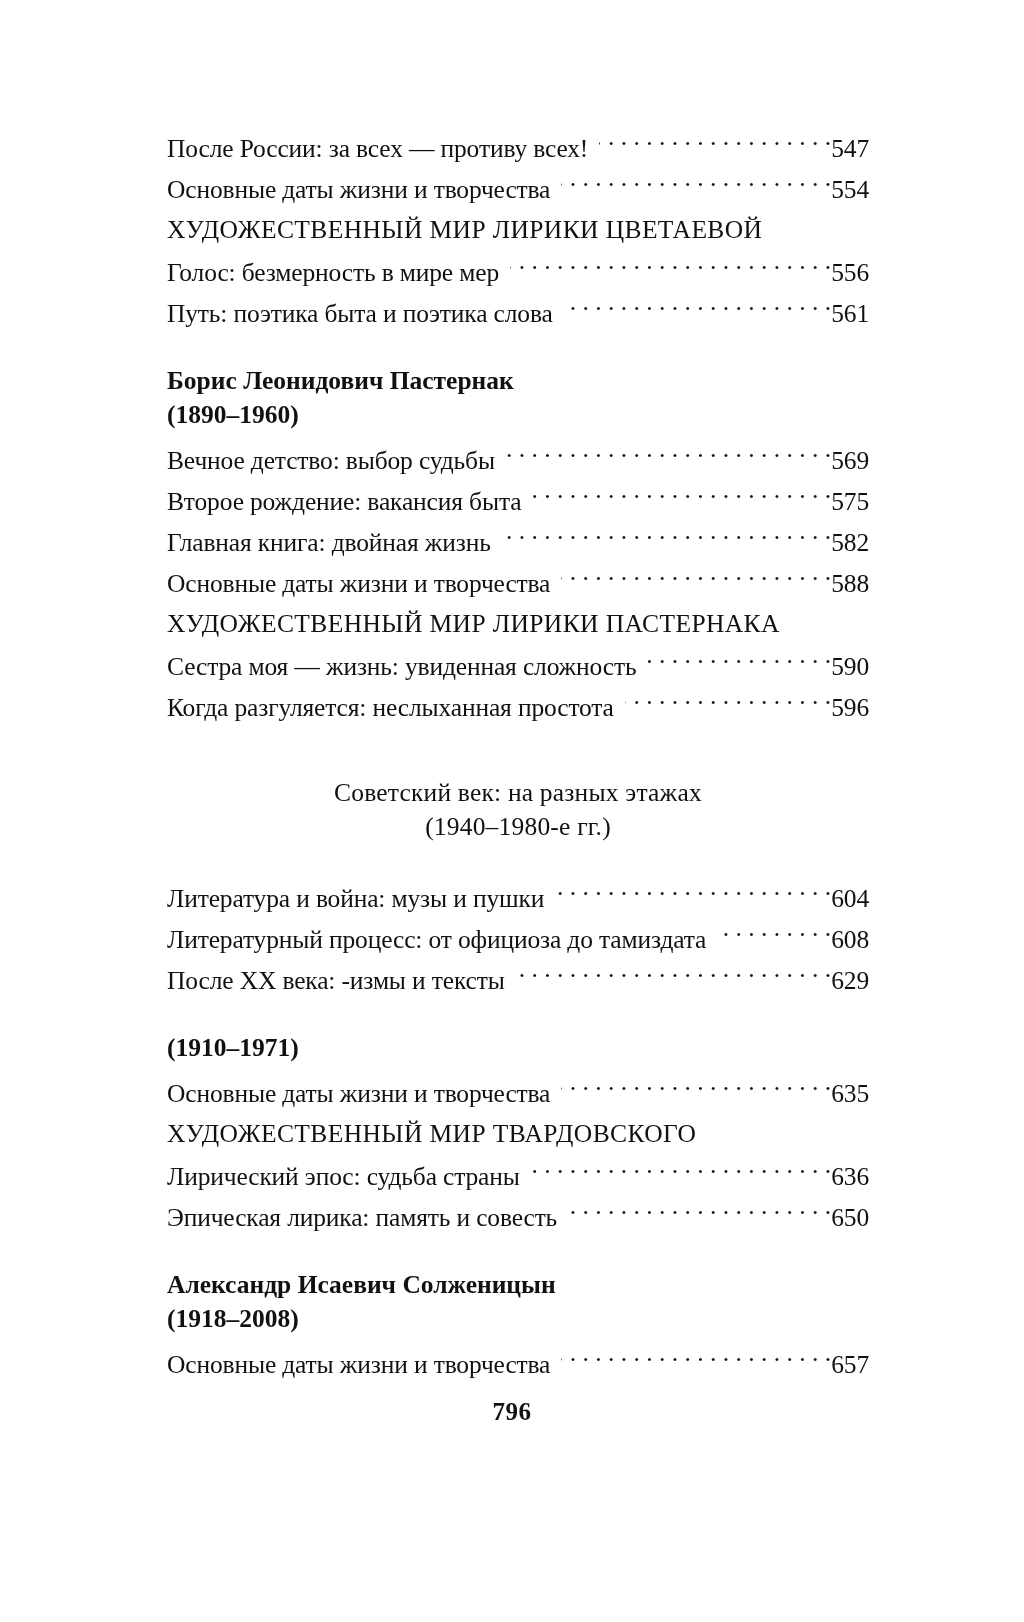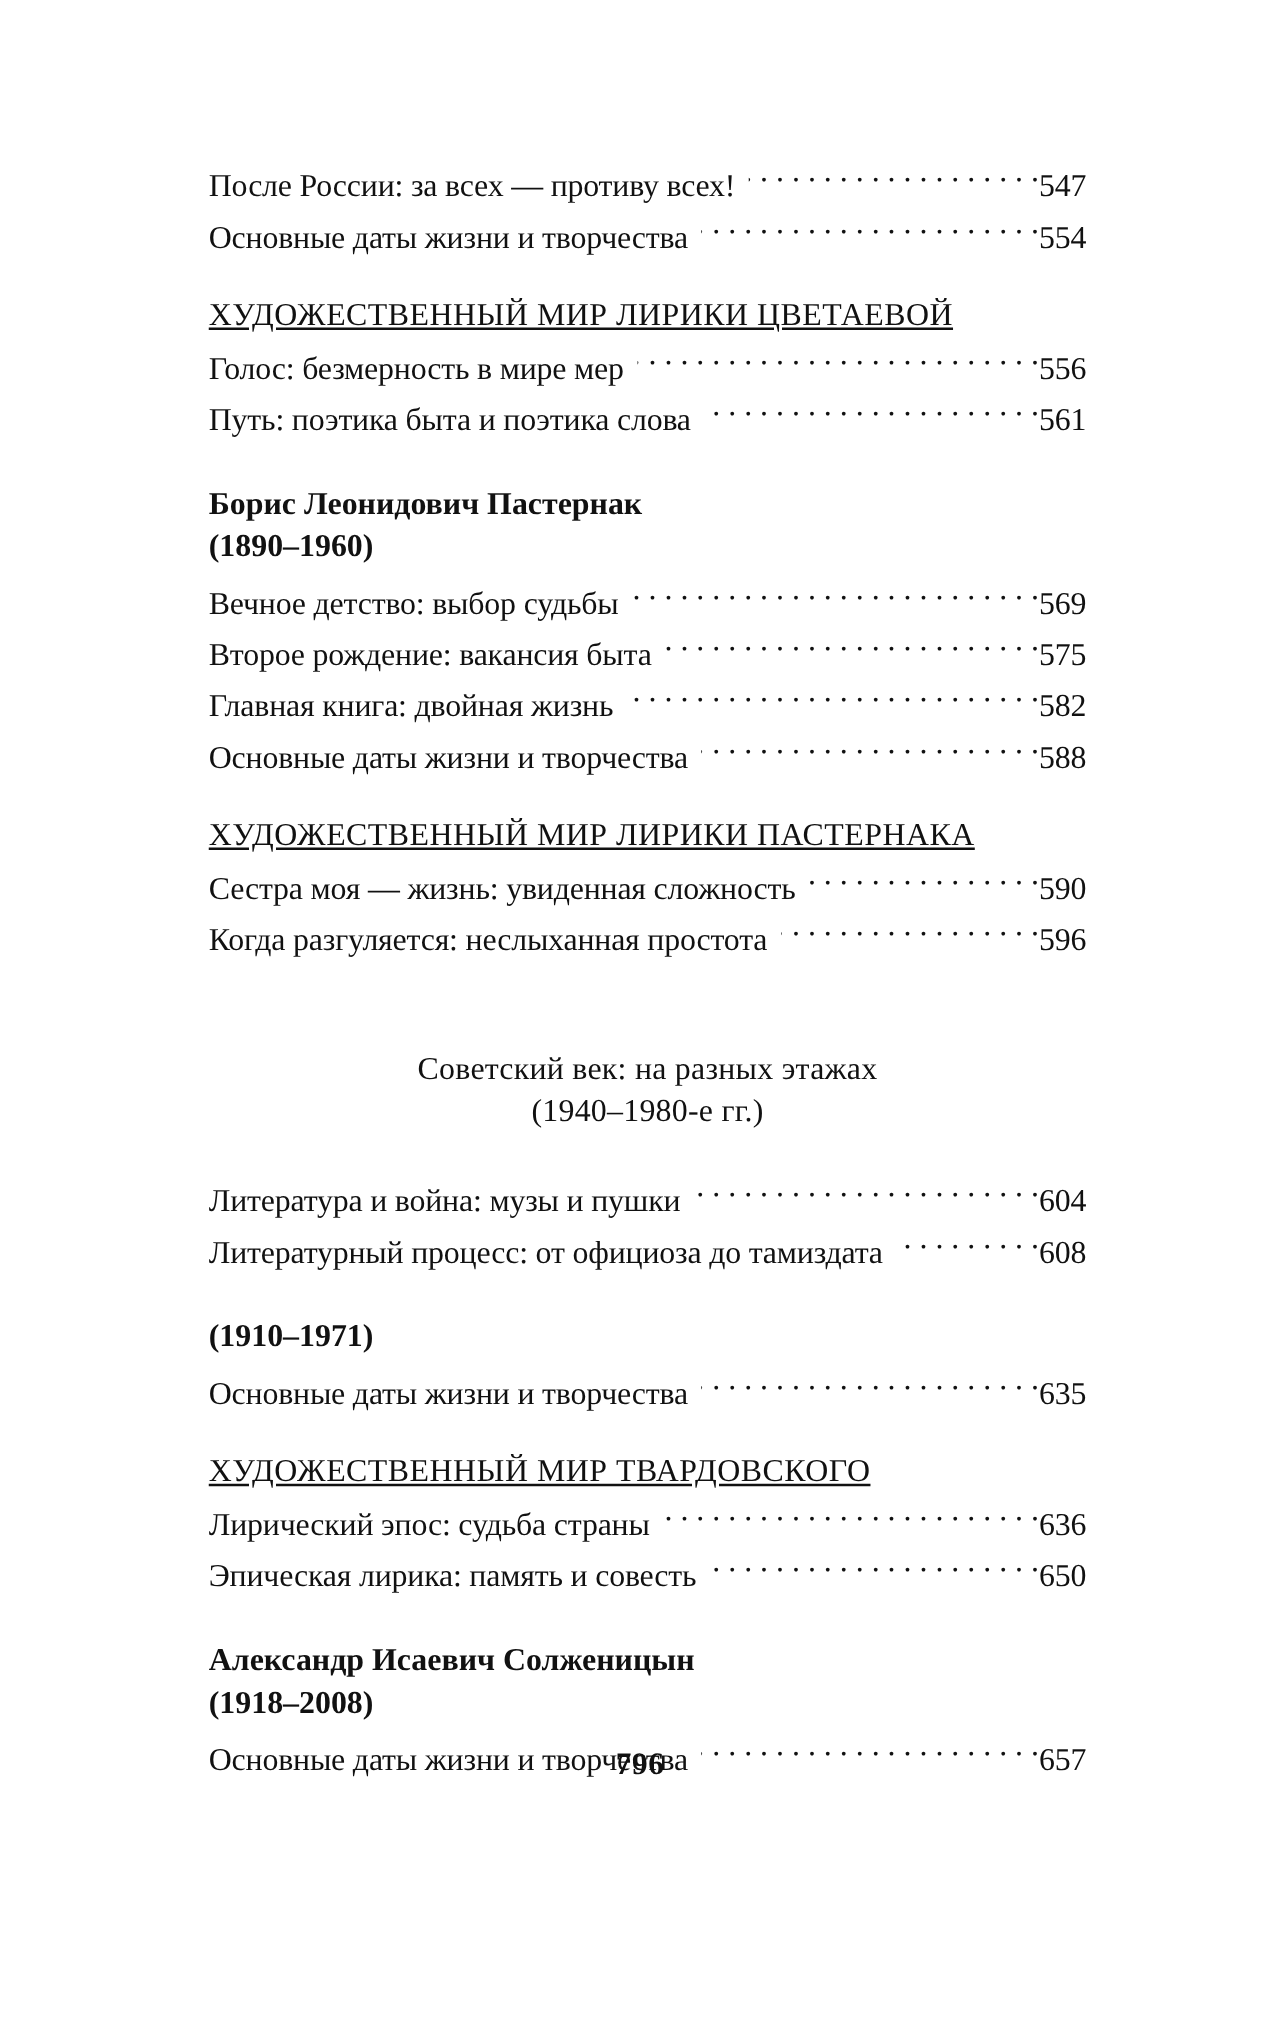--- a/index.html
+++ b/index.html
@@ -63,42 +63,40 @@
     text-align: right;
     font-size: 25.5px;
     padding-left: 0px;
   }
 
   
   .caps-heading {
     font-size: 25.5px;
     line-height: 40px;
     letter-spacing: 0.4px;
-    margin-top: 22px;
     margin-bottom: 2px;
     white-space: nowrap;
-    text-decoration: underline;
   }
   .author-heading {
     font-weight: bold;
     font-size: 25.5px;
     line-height: 34px;
     margin-top: 30px;
     margin-bottom: 8px;
   }
   .author-heading .years {
     display: block;
   }
 
   
   .part-title {
     text-align: center;
     font-size: 25.5px;
     line-height: 34px;
-    margin-top: 66px;
+    margin-top: 48px;
     margin-bottom: 34px;
     letter-spacing: 0.2px;
   }
   .part-title .line2 {
     display: block;
   }
 
   
   .folio {
     position: absolute;
@@ -182,20 +180,25 @@
         <div class="entry">
           <span class="title">Литература и война: музы и пушки</span>
           <span class="leader"></span>
           <span class="pageno">604</span>
         </div>
         <div class="entry">
           <span class="title">Литературный процесс: от официоза до тамиздата</span>
           <span class="leader"></span>
           <span class="pageno">608</span>
         </div>
+        <div class="entry">
+          <span class="title">После XX века: -измы и тексты</span>
+          <span class="leader"></span>
+          <span class="pageno">629</span>
+        </div>
       </div>
       <div class="author-heading"><span class="years">(1910–1971)</span></div>
       <div class="entry-group">
         <div class="entry">
           <span class="title">Основные даты жизни и творчества</span>
           <span class="leader"></span>
           <span class="pageno">635</span>
         </div>
       </div>
       <div class="caps-heading">ХУДОЖЕСТВЕННЫЙ МИР ТВАРДОВСКОГО</div>

